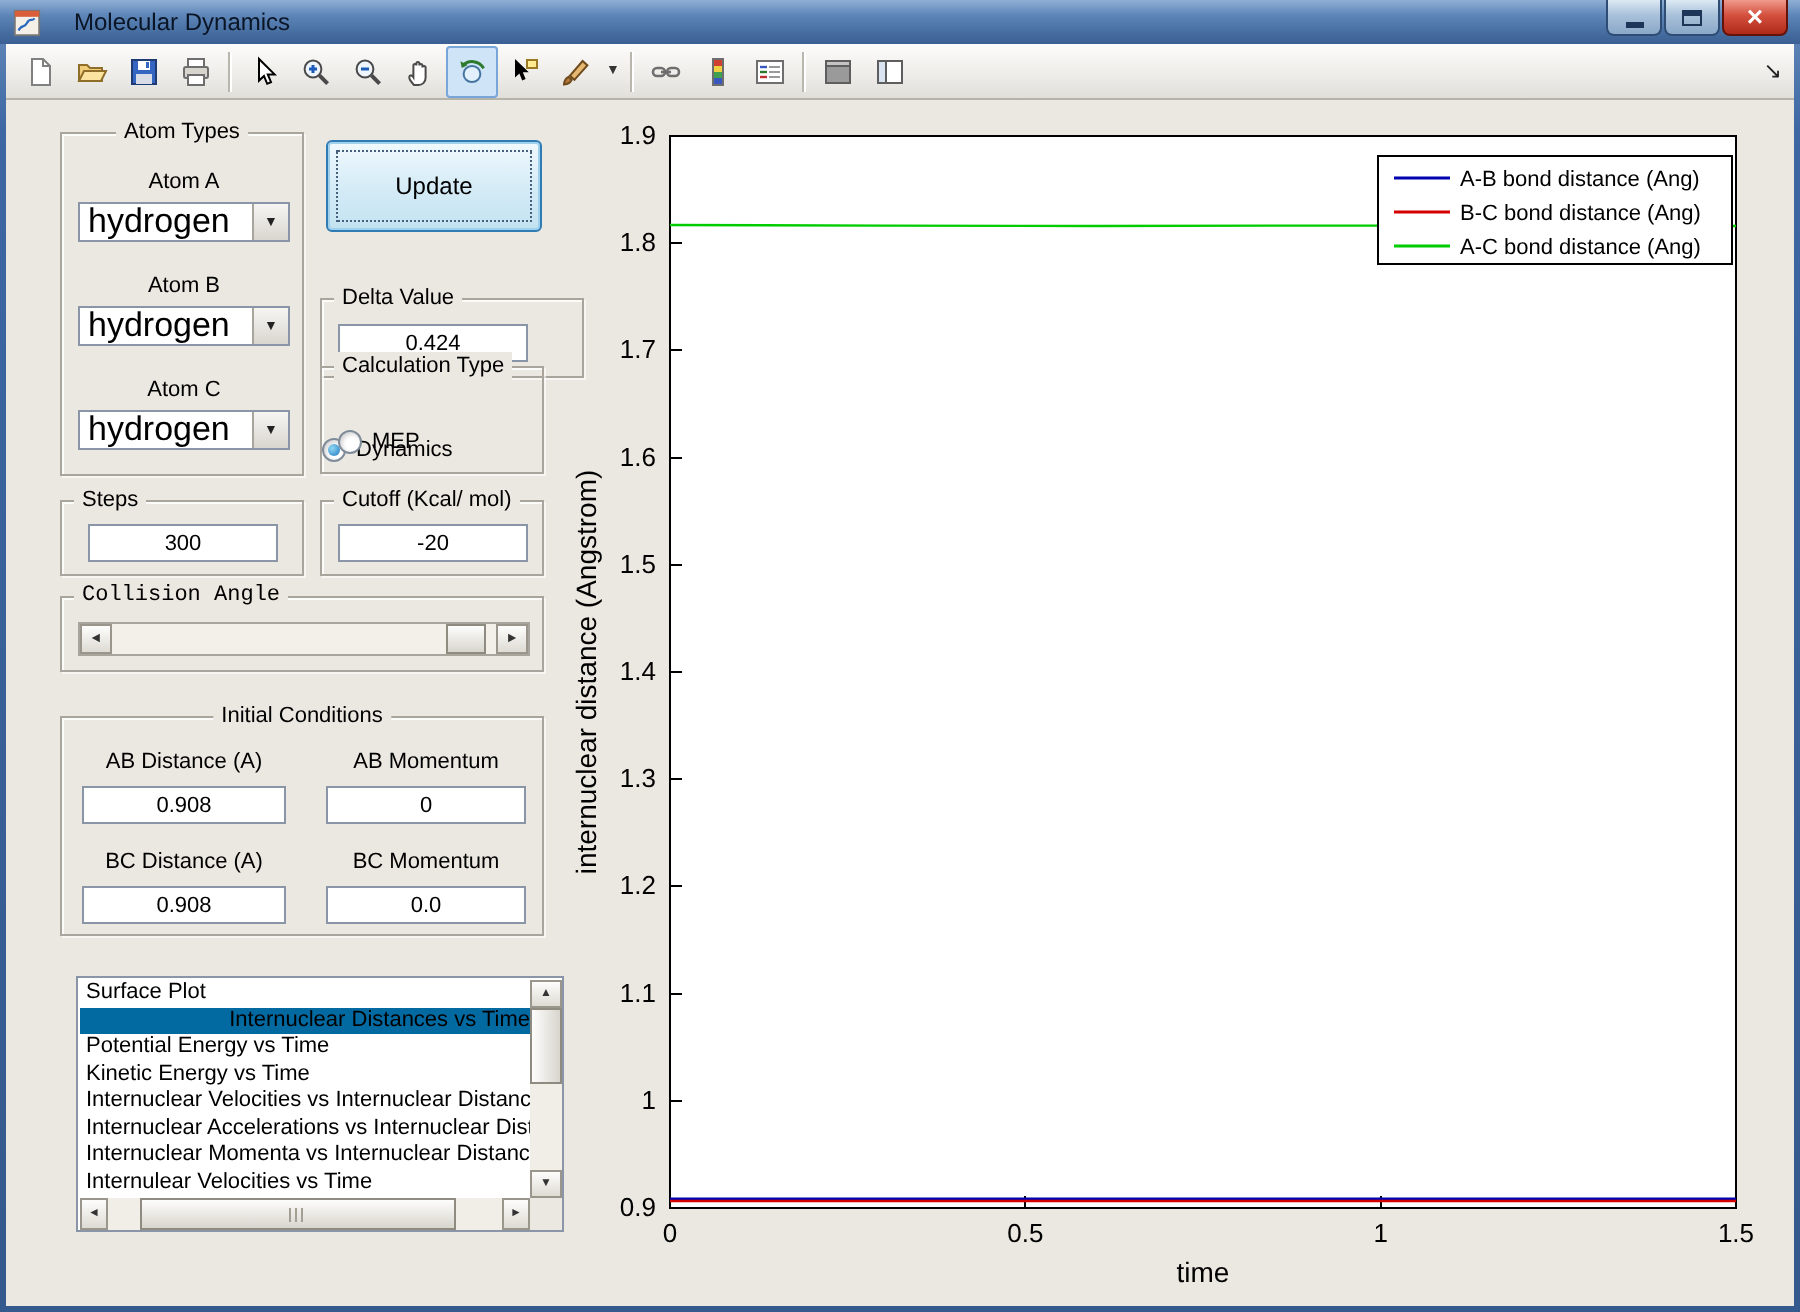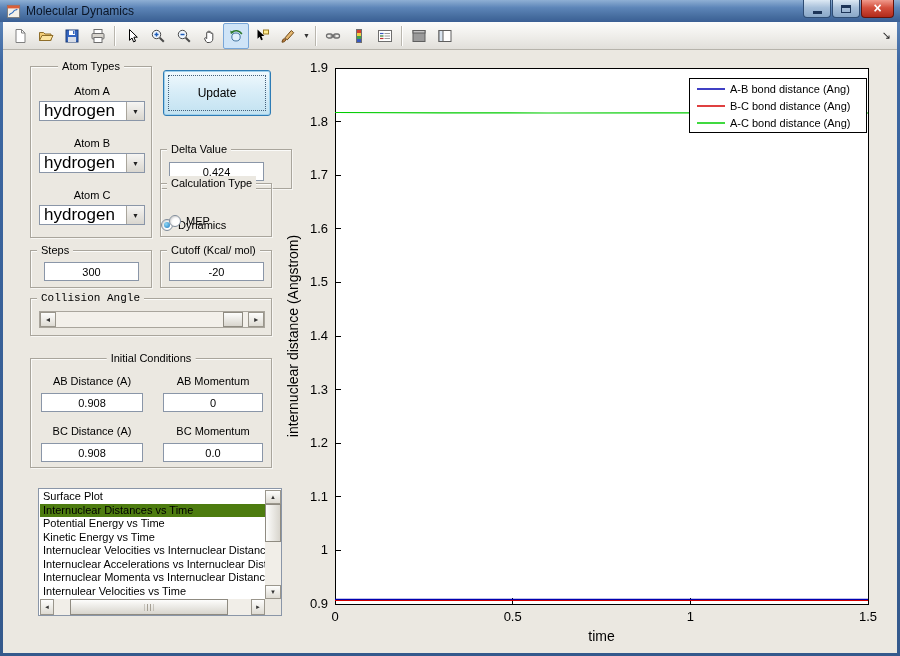--- a/index.html
+++ b/index.html
@@ -4,21 +4,21 @@
 <style>
   html,body{margin:0;padding:0;}
   body{width:900px;height:656px;position:relative;overflow:hidden;
        font-family:"Liberation Sans",sans-serif;background:#3e659f;}
 
   
   .window{position:absolute;inset:0;background:linear-gradient(#6a90bf,#3c67a2 10%,#34598c);}
   .titlebar{position:absolute;left:0;top:0;width:900px;height:22px;
             background:linear-gradient(#8fafd4,#5d85b8 35%,#466d9f 75%,#3a5f94);
             display:flex;align-items:center;padding-left:6px;box-sizing:border-box;}
-  .title-text{font-size:12px;color:#0a1526;margin-left:5px;white-space:nowrap;}
+  .title-text{font-size:12px;color:#0a1526;margin-left:16px;white-space:nowrap;}
   .win-buttons{position:absolute;right:6px;top:0;display:flex;}
   .win-btn{width:28px;height:18px;border:1px solid #2f4d74;border-top:none;
            border-radius:0 0 4px 4px;display:flex;align-items:center;justify-content:center;
            background:linear-gradient(#dde9f4,#a8c0da 45%,#8aa8c8);margin-left:1px;box-sizing:border-box;}
   .win-btn.close{width:33px;background:linear-gradient(#f09a8c,#d4503e 45%,#b02a1a);
                  border-color:#64130b;color:#fff;font-size:14px;font-weight:bold;line-height:15px;}
   .min-glyph{width:9px;height:3px;background:#1d3558;margin-top:8px;}
   .max-glyph{width:10px;height:8px;border:1px solid #1d3558;border-top-width:3px;box-sizing:border-box;}
 
   
@@ -76,21 +76,21 @@
           display:flex;align-items:center;justify-content:center;font-size:7px;color:#333;}
   .sl-left{left:0;}.sl-right{right:0;}
   .sl-thumb{position:absolute;top:0;width:20px;height:15px;box-sizing:border-box;
             background:linear-gradient(#fdfdfc,#d8d5cd);border:1px solid #8f8b81;}
 
   .listbox{position:absolute;left:25px;top:438px;width:244px;height:128px;background:#fff;
            border:1px solid #8a96a8;box-sizing:border-box;margin-left:10px;}
   .list-items{position:absolute;left:1px;top:1px;width:225px;height:109px;overflow:hidden;}
   .list-item{height:13.5px;line-height:13.5px;font-size:11px;white-space:nowrap;
              padding-left:3px;color:#000;overflow:hidden;}
-  .list-item.sel{background:#4d7c0f;}
+  .list-item.sel{background:#0369a1;text-align:right;}
   .sb{position:absolute;background:#f1eee8;}
   .vsb{right:0px;top:1px;width:16px;height:109px;}
   .hsb{left:1px;bottom:0px;width:225px;height:16px;}
   .sb-btn{position:absolute;box-sizing:border-box;background:linear-gradient(#fdfdfc,#dedbd3);
           border:1px solid #9a968c;display:flex;align-items:center;justify-content:center;
           font-size:6px;color:#333;}
   .vsb .sb-up{left:0;top:0;width:16px;height:14px;}
   .vsb .sb-down{left:0;bottom:0;width:16px;height:14px;}
   .hsb .sb-left{left:0;top:0;width:14px;height:16px;}
   .hsb .sb-right{right:0;top:0;width:14px;height:16px;}

